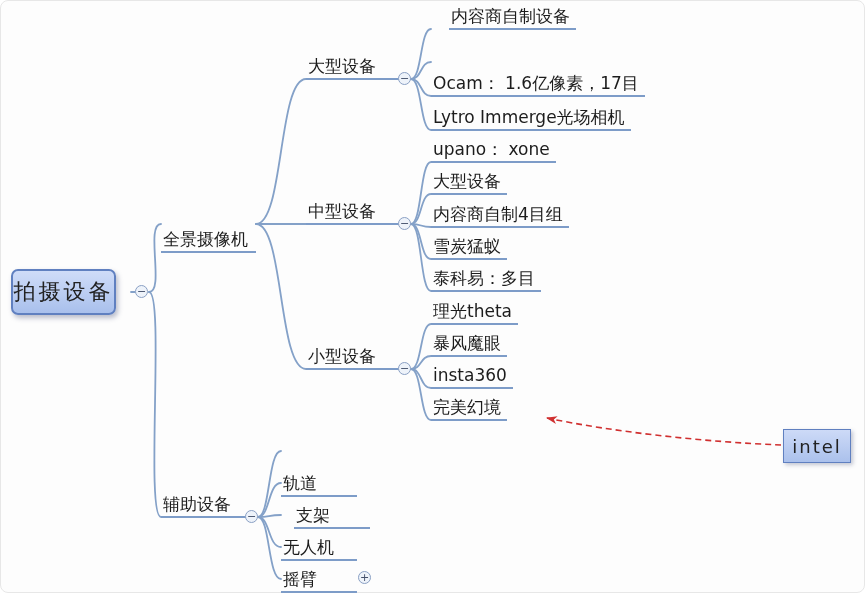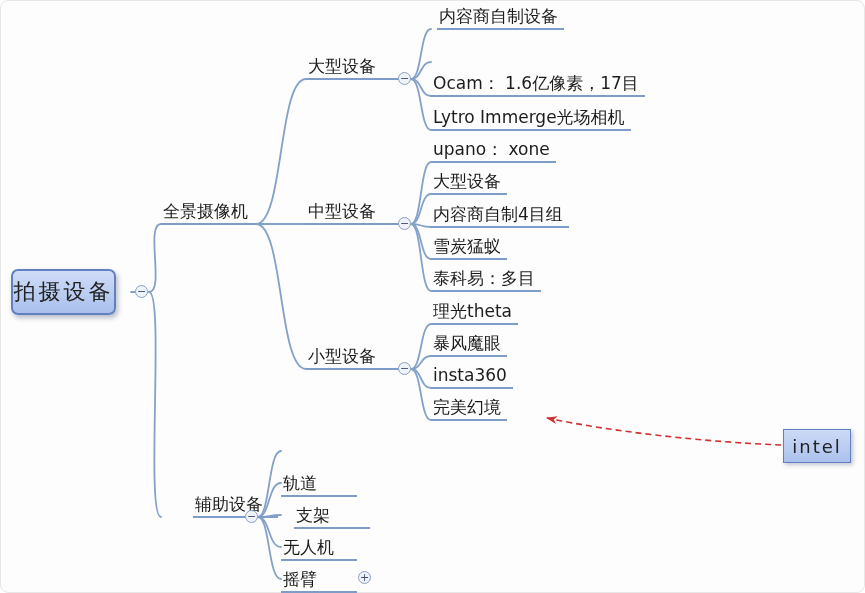--- a/index.html
+++ b/index.html
@@ -5,23 +5,23 @@
   * { margin:0; padding:0; box-sizing:border-box; }
   html,body { width:865px; height:593px; background:#ffffff; overflow:hidden;
               font-family:"DejaVu Sans","Liberation Sans",sans-serif; }
   .canvas { position:relative; width:865px; height:593px; background:#fdfdfd;
             border:1px solid #e7e7e7; border-radius:8px; }
   svg.links { position:absolute; left:0; top:0; pointer-events:none; }
 
   .node { position:absolute; white-space:nowrap; font-size:17px; line-height:21px;
           padding:1px 6px 1px 2px; border-bottom:2px solid #7d9cc8; color:#1c1c1c;
           cursor:default; }
-  .w95 { min-width:95px; }
+  .w95 { min-width:95px;margin-top:28px; }
   .w93 { min-width:93px; }
-  .w85 { min-width:85px;margin-left:32px; }
+  .w85 { min-width:85px; }
   .w76 { min-width:76px;margin-top:45px; }
 
   .root-box { position:absolute; left:10px; top:268px; width:105px; height:46px;
               display:flex; align-items:center; justify-content:center;
               font-size:22px; letter-spacing:3px; color:#222;
               background:linear-gradient(#cfdcf8,#a9c0ec);
               border:2px solid #6080c0; border-radius:7px;
               box-shadow:2px 3px 5px rgba(60,70,110,0.35); }
 
   .intel-box { position:absolute; left:782px; top:428px; width:68px; height:34px;
@@ -78,21 +78,21 @@
 
   <div class="root-box">拍摄设备</div>
 
   <div class="node w95" style="left:160px;top:199px">全景摄像机</div>
   <div class="node w85" style="left:160px;top:492px">辅助设备</div>
 
   <div class="node w93" style="left:305px;top:54px">大型设备</div>
   <div class="node w93" style="left:305px;top:199px">中型设备</div>
   <div class="node w93" style="left:305px;top:344px">小型设备</div>
 
-  <div class="node" style="left:436px;top:4px">内容商自制设备</div>
+  <div class="node" style="left:448px;top:4px">内容商自制设备</div>
   <div class="node" style="left:430px;top:71px">Ocam： 1.6亿像素，17目</div>
   <div class="node" style="left:430px;top:105px">Lytro Immerge光场相机</div>
 
   <div class="node" style="left:430px;top:137px">upano： xone</div>
   <div class="node" style="left:430px;top:169px">大型设备</div>
   <div class="node" style="left:430px;top:202px">内容商自制4目组</div>
   <div class="node" style="left:430px;top:234px">雪炭猛蚁</div>
   <div class="node" style="left:430px;top:266px">泰科易：多目</div>
 
   <div class="node" style="left:430px;top:299px">理光theta</div>

